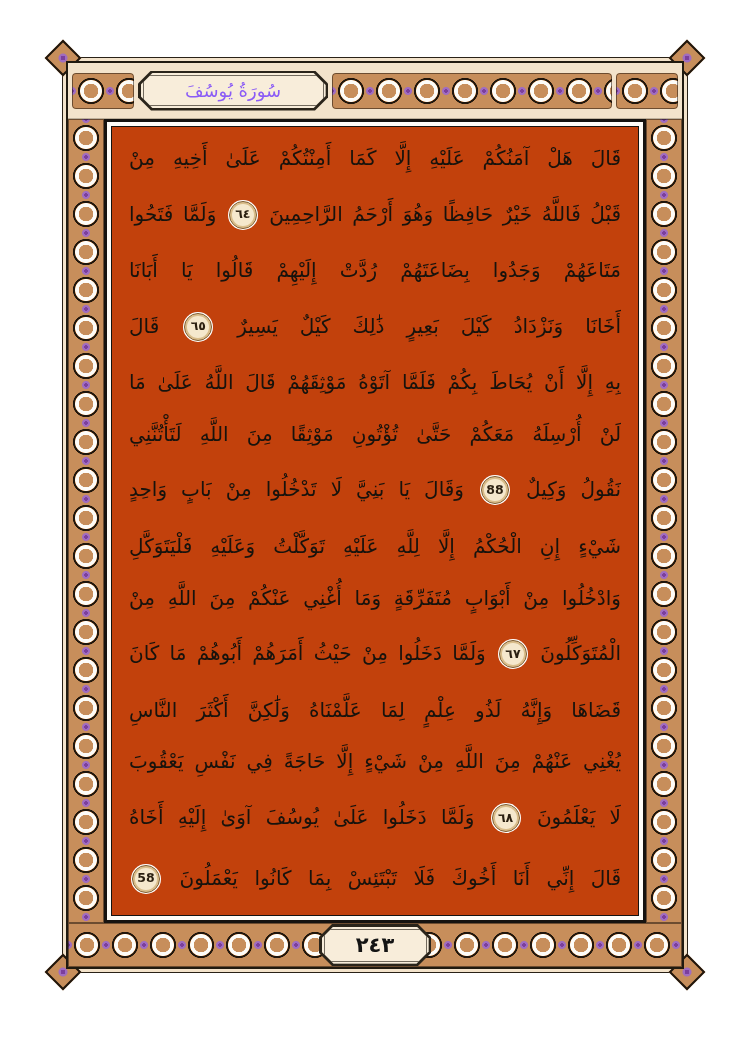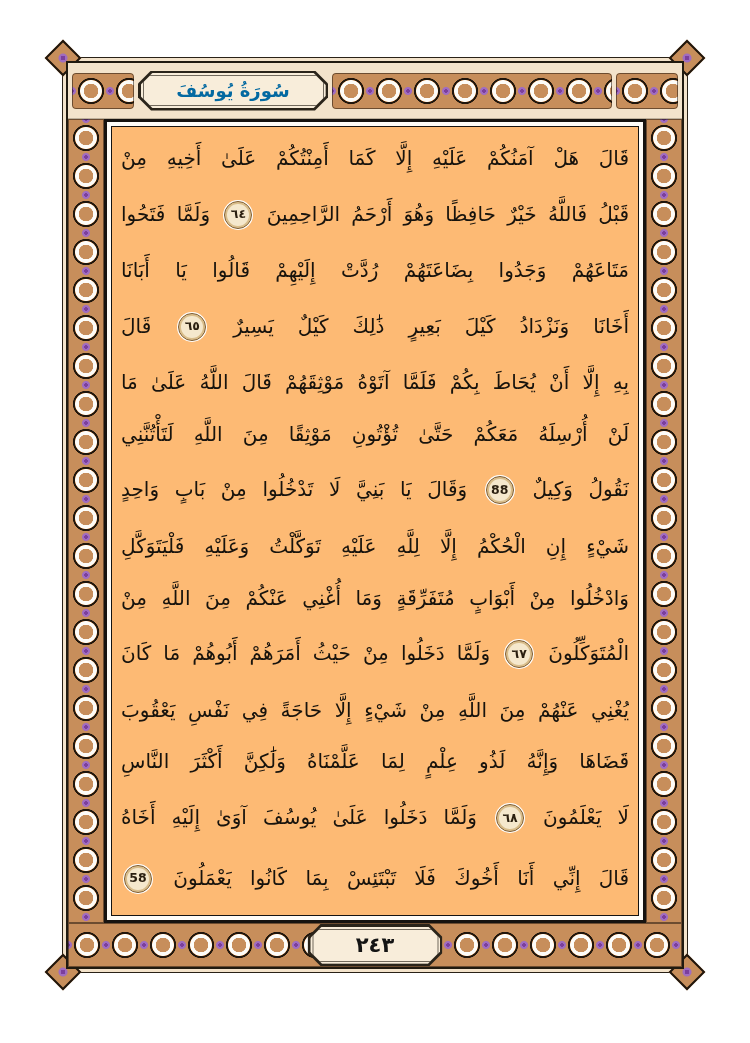--- a/index.html
+++ b/index.html
@@ -88,38 +88,38 @@
   }
   .cartouche-in {
     width:calc(100% - 5px); height:calc(100% - 5px);
     background:#f8edda;
     clip-path:polygon(12px 0, calc(100% - 12px) 0, 100% 12px, 100% calc(100% - 12px),
                       calc(100% - 12px) 100%, 12px 100%, 0 calc(100% - 12px), 0 12px);
     display:flex; align-items:center; justify-content:center;
     box-shadow: inset 0 0 0 2px #f8edda, inset 0 0 0 3px rgba(42,36,26,.65);
   }
   .cartouche-label {
-    font-size:18px; font-weight:bold; color:#0369a1;
+    font-size:18px; font-weight:normal; color:#8b5cf6;
     letter-spacing:0; white-space:nowrap; direction:rtl;
   }
 
   .page-cartouche {
     position:absolute; left:50%; top:50%;
     transform:translate(-50%,-50%);
-    width:135px; height:42px; flex:none;
+    width:112px; height:42px; flex:none;
   }
   .page-number { font-size:21px; font-weight:bold; direction:rtl; }
 
   
   .textbox {
     position:absolute; left:36px; right:36px; top:56px; bottom:44px;
-    background:#fdba74;
+    background:#c2410c;
     border:3px solid #161310;
     box-shadow: inset 0 0 0 4px #fffdf8, inset 0 0 0 5px #161310;
-    padding:11px 14px;
+    padding:11px 22px;
   }
   #lines {
     height:100%;
     display:flex; flex-direction:column; justify-content:space-between;
   }
   .line {
     flex:1 1 auto;
     direction:rtl;
     text-align:justify;
     -moz-text-align-last:justify;
@@ -183,22 +183,22 @@
             <div class="line"><span>قَالَ هَلْ آمَنُكُمْ عَلَيْهِ إِلَّا كَمَا أَمِنْتُكُمْ عَلَىٰ أَخِيهِ مِنْ</span></div>
             <div class="line"><span>قَبْلُ فَاللَّهُ خَيْرٌ حَافِظًا وَهُوَ أَرْحَمُ الرَّاحِمِينَ </span><span class="medallion">٦٤</span><span> وَلَمَّا فَتَحُوا</span></div>
             <div class="line"><span>مَتَاعَهُمْ وَجَدُوا بِضَاعَتَهُمْ رُدَّتْ إِلَيْهِمْ قَالُوا يَا أَبَانَا</span></div>
             <div class="line"><span>أَخَانَا وَنَزْدَادُ كَيْلَ بَعِيرٍ ذَٰلِكَ كَيْلٌ يَسِيرٌ </span><span class="medallion">٦٥</span><span> قَالَ</span></div>
             <div class="line"><span>بِهِ إِلَّا أَنْ يُحَاطَ بِكُمْ فَلَمَّا آتَوْهُ مَوْثِقَهُمْ قَالَ اللَّهُ عَلَىٰ مَا</span></div>
             <div class="line"><span>لَنْ أُرْسِلَهُ مَعَكُمْ حَتَّىٰ تُؤْتُونِ مَوْثِقًا مِنَ اللَّهِ لَتَأْتُنَّنِي</span></div>
             <div class="line"><span>نَقُولُ وَكِيلٌ </span><span class="medallion">88</span><span> وَقَالَ يَا بَنِيَّ لَا تَدْخُلُوا مِنْ بَابٍ وَاحِدٍ</span></div>
             <div class="line"><span>شَيْءٍ إِنِ الْحُكْمُ إِلَّا لِلَّهِ عَلَيْهِ تَوَكَّلْتُ وَعَلَيْهِ فَلْيَتَوَكَّلِ</span></div>
             <div class="line"><span>وَادْخُلُوا مِنْ أَبْوَابٍ مُتَفَرِّقَةٍ وَمَا أُغْنِي عَنْكُمْ مِنَ اللَّهِ مِنْ</span></div>
             <div class="line"><span>الْمُتَوَكِّلُونَ </span><span class="medallion">٦٧</span><span> وَلَمَّا دَخَلُوا مِنْ حَيْثُ أَمَرَهُمْ أَبُوهُمْ مَا كَانَ</span></div>
+            <div class="line"><span>قَضَاهَا وَإِنَّهُ لَذُو عِلْمٍ لِمَا عَلَّمْنَاهُ وَلَٰكِنَّ أَكْثَرَ النَّاسِ</span></div>
             <div class="line"><span>يُغْنِي عَنْهُمْ مِنَ اللَّهِ مِنْ شَيْءٍ إِلَّا حَاجَةً فِي نَفْسِ يَعْقُوبَ</span></div>
-            <div class="line"><span>قَضَاهَا وَإِنَّهُ لَذُو عِلْمٍ لِمَا عَلَّمْنَاهُ وَلَٰكِنَّ أَكْثَرَ النَّاسِ</span></div>
             <div class="line"><span>لَا يَعْلَمُونَ </span><span class="medallion">٦٨</span><span> وَلَمَّا دَخَلُوا عَلَىٰ يُوسُفَ آوَىٰ إِلَيْهِ أَخَاهُ</span></div>
             <div class="line"><span>قَالَ إِنِّي أَنَا أَخُوكَ فَلَا تَبْتَئِسْ بِمَا كَانُوا يَعْمَلُونَ </span><span class="medallion">58</span></div>
           </div>
       </div>
 
     </div>
   </div>
 </div>
 
 </body></html>

